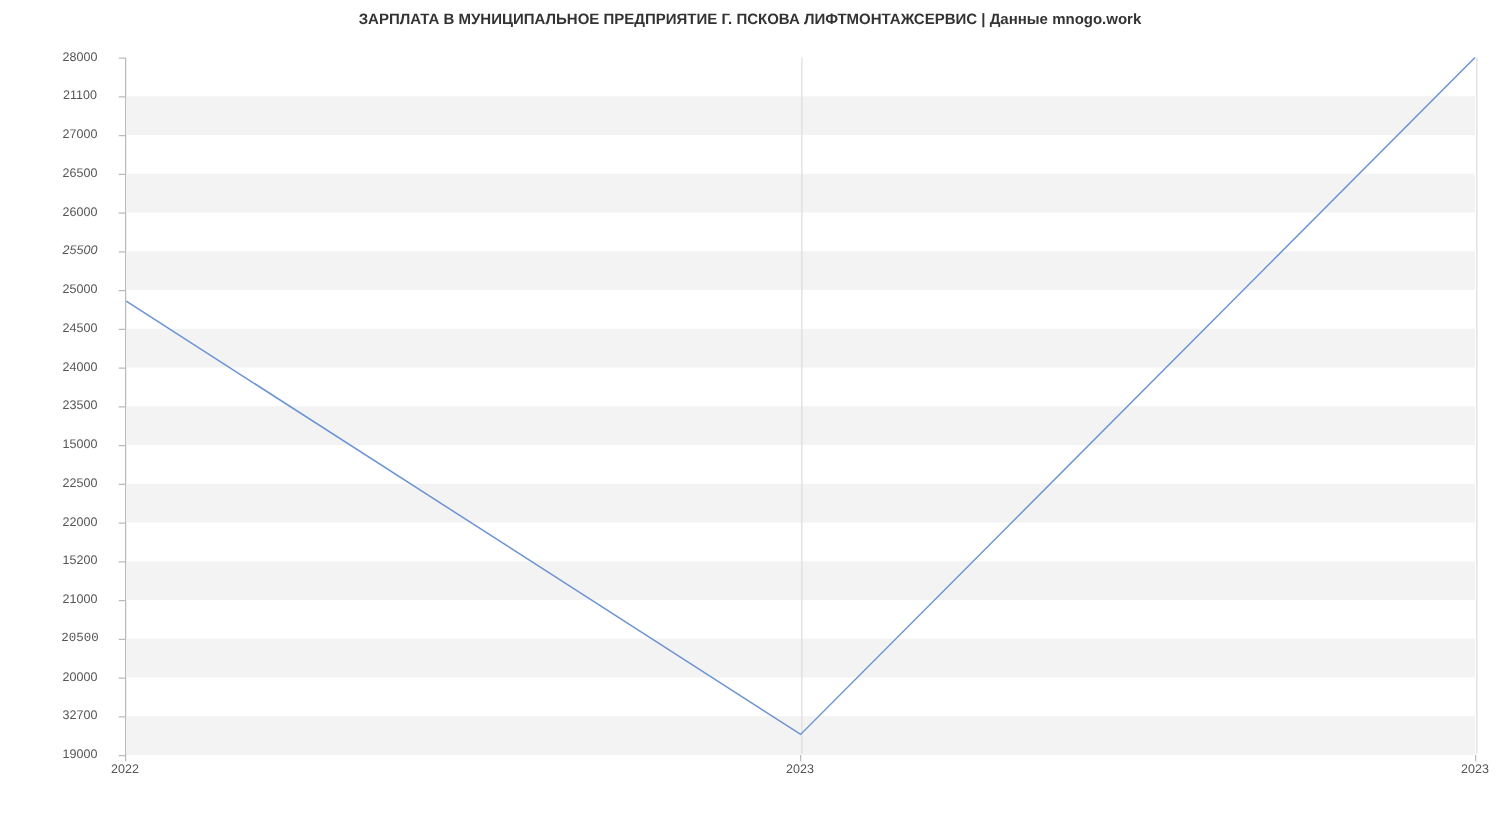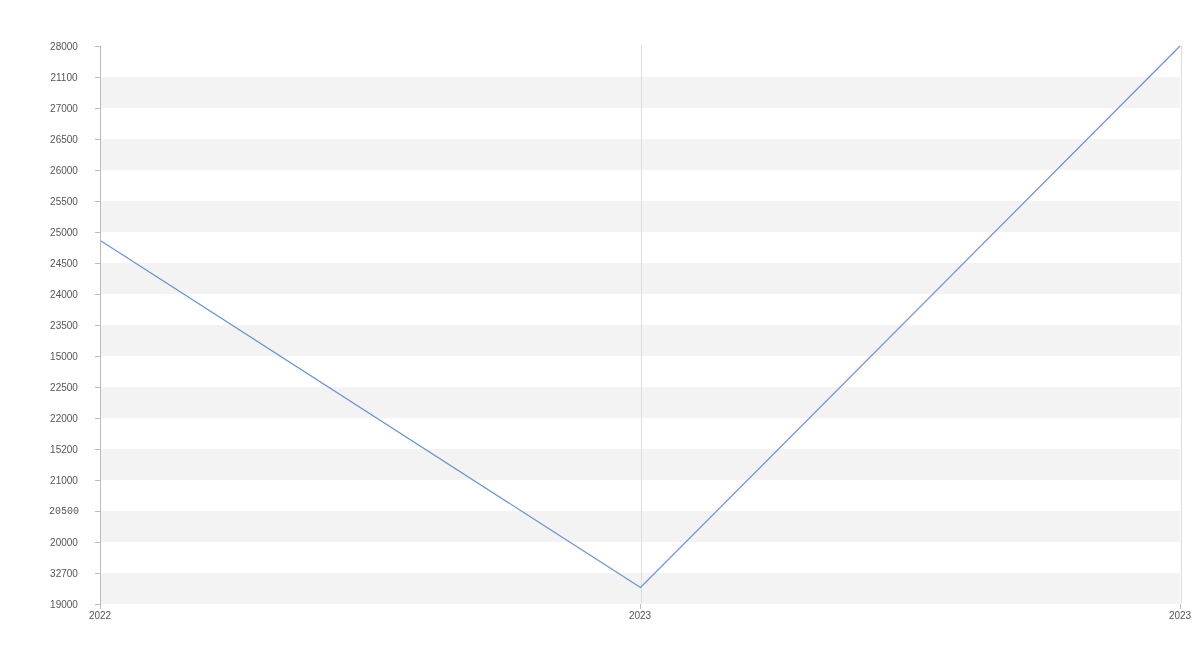--- a/index.html
+++ b/index.html
@@ -76,20 +76,21 @@
   }
   .tick {
     position: absolute;
     background: #bbb;
   }
 </style>
 </head>
 <body>
 
 <div class="container">
+  <div class="title">ЗАРПЛАТА В МУНИЦИПАЛЬНОЕ ПРЕДПРИЯТИЕ Г. ПСКОВА ЛИФТМОНТАЖСЕРВИС | Данные mnogo.work</div>
   <div class="plot">
       <div class="band" style="top: 31px; height: 31px;"></div>
       <div class="band" style="top: 93px; height: 31px;"></div>
       <div class="band" style="top: 155px; height: 31px;"></div>
       <div class="band" style="top: 217px; height: 31px;"></div>
       <div class="band" style="top: 279px; height: 31px;"></div>
       <div class="band" style="top: 341px; height: 31px;"></div>
       <div class="band" style="top: 403px; height: 31px;"></div>
       <div class="band" style="top: 465px; height: 31px;"></div>
       <div class="band" style="top: 527px; height: 31px;"></div>
@@ -124,21 +125,21 @@
     <div class="ylabel" style="top: 356px;">15000</div>
     <div class="tick" style="left: 95px; top: 356px; width: 5px; height: 1px;"></div>
     <div class="ylabel" style="top: 325px;">23500</div>
     <div class="tick" style="left: 95px; top: 325px; width: 5px; height: 1px;"></div>
     <div class="ylabel" style="top: 294px;">24000</div>
     <div class="tick" style="left: 95px; top: 294px; width: 5px; height: 1px;"></div>
     <div class="ylabel" style="top: 263px;">24500</div>
     <div class="tick" style="left: 95px; top: 263px; width: 5px; height: 1px;"></div>
     <div class="ylabel" style="top: 232px;">25000</div>
     <div class="tick" style="left: 95px; top: 232px; width: 5px; height: 1px;"></div>
-    <div class="ylabel" style="top: 201px;">25500</div>
+    <div class="ylabel" style="top: 201px; font-style: italic;">25500</div>
     <div class="tick" style="left: 95px; top: 201px; width: 5px; height: 1px;"></div>
     <div class="ylabel" style="top: 170px;">26000</div>
     <div class="tick" style="left: 95px; top: 170px; width: 5px; height: 1px;"></div>
     <div class="ylabel" style="top: 139px;">26500</div>
     <div class="tick" style="left: 95px; top: 139px; width: 5px; height: 1px;"></div>
     <div class="ylabel" style="top: 108px;">27000</div>
     <div class="tick" style="left: 95px; top: 108px; width: 5px; height: 1px;"></div>
     <div class="ylabel" style="top: 77px;">21100</div>
     <div class="tick" style="left: 95px; top: 77px; width: 5px; height: 1px;"></div>
     <div class="ylabel" style="top: 46px;">28000</div>

